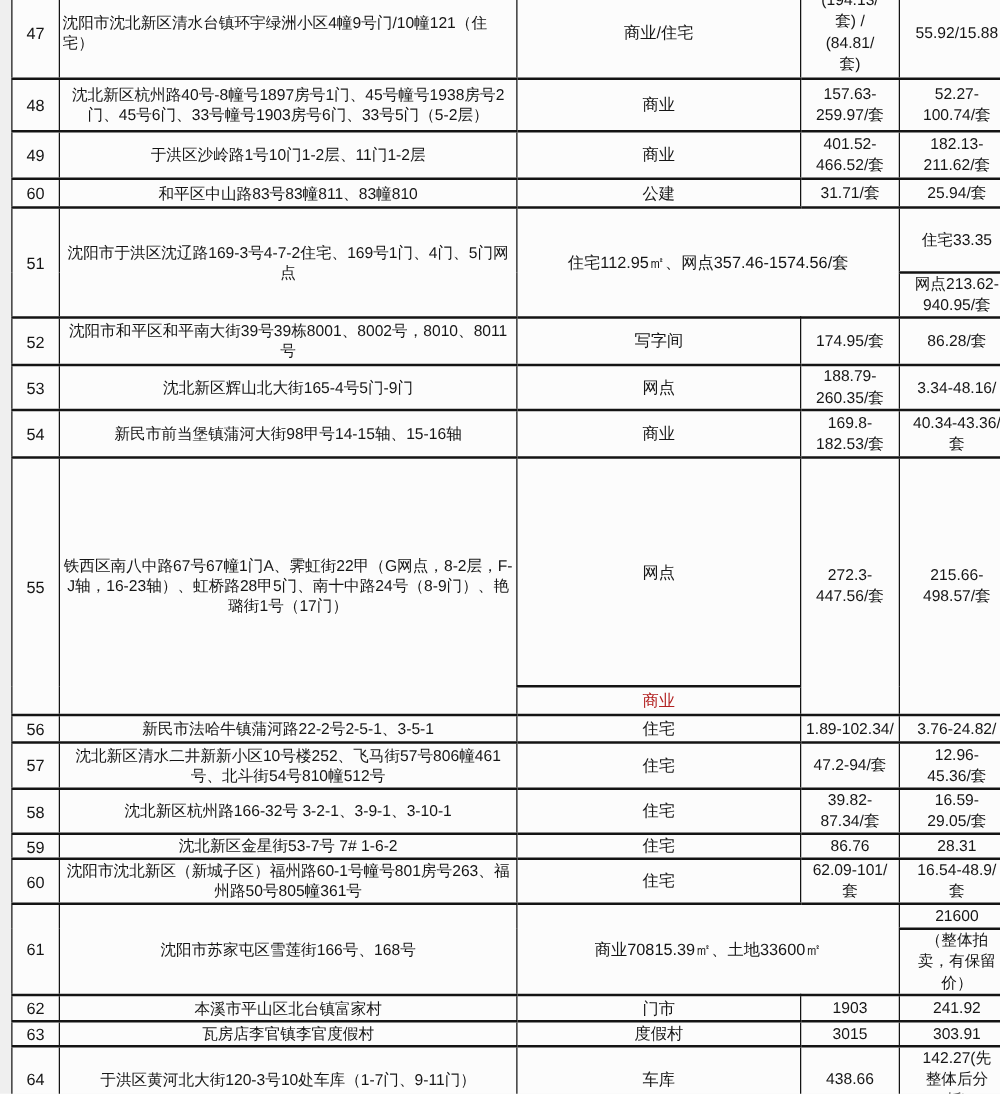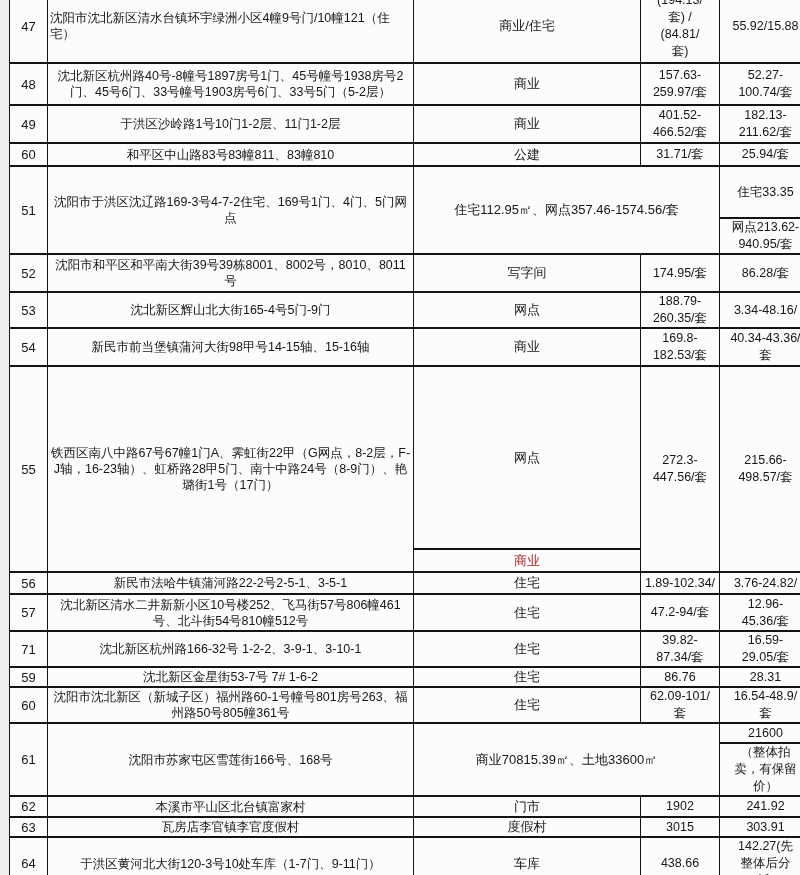--- a/index.html
+++ b/index.html
@@ -143,22 +143,22 @@
   <tr style="height:37px">
     <td class="no">57</td>
     <td class="addr">沈北新区清水二井新新小区10号楼252、飞马街57号806幢461号、北斗街54号810幢512号</td>
     <td class="typ">住宅</td>
     <td class="val">47.2-94/套</td>
     <td class="val">12.96-
 45.36/套</td>
   </tr>
 
   <tr style="height:36px">
-    <td class="no">71</td>
-    <td class="addr">沈北新区杭州路166-32号 1-2-2、3-9-1、3-10-1</td>
+    <td class="no">58</td>
+    <td class="addr">沈北新区杭州路166-32号 3-2-1、3-9-1、3-10-1</td>
     <td class="typ">住宅</td>
     <td class="val">39.82-
 87.34/套</td>
     <td class="val">16.59-
 29.05/套</td>
   </tr>
 
   <tr style="height:19px">
     <td class="no">59</td>
     <td class="addr">沈北新区金星街53-7号 7# 1-6-2</td>
@@ -186,21 +186,21 @@
   <tr style="height:50px">
     <td class="val">（整体拍
 卖，有保留
 价）</td>
   </tr>
 
   <tr style="height:21px">
     <td class="no">62</td>
     <td class="addr">本溪市平山区北台镇富家村</td>
     <td class="typ">门市</td>
-    <td class="val">1902</td>
+    <td class="val">1903</td>
     <td class="val">241.92</td>
   </tr>
 
   <tr style="height:16px">
     <td class="no">63</td>
     <td class="addr">瓦房店李官镇李官度假村</td>
     <td class="typ">度假村</td>
     <td class="val">3015</td>
     <td class="val">303.91</td>
   </tr>

